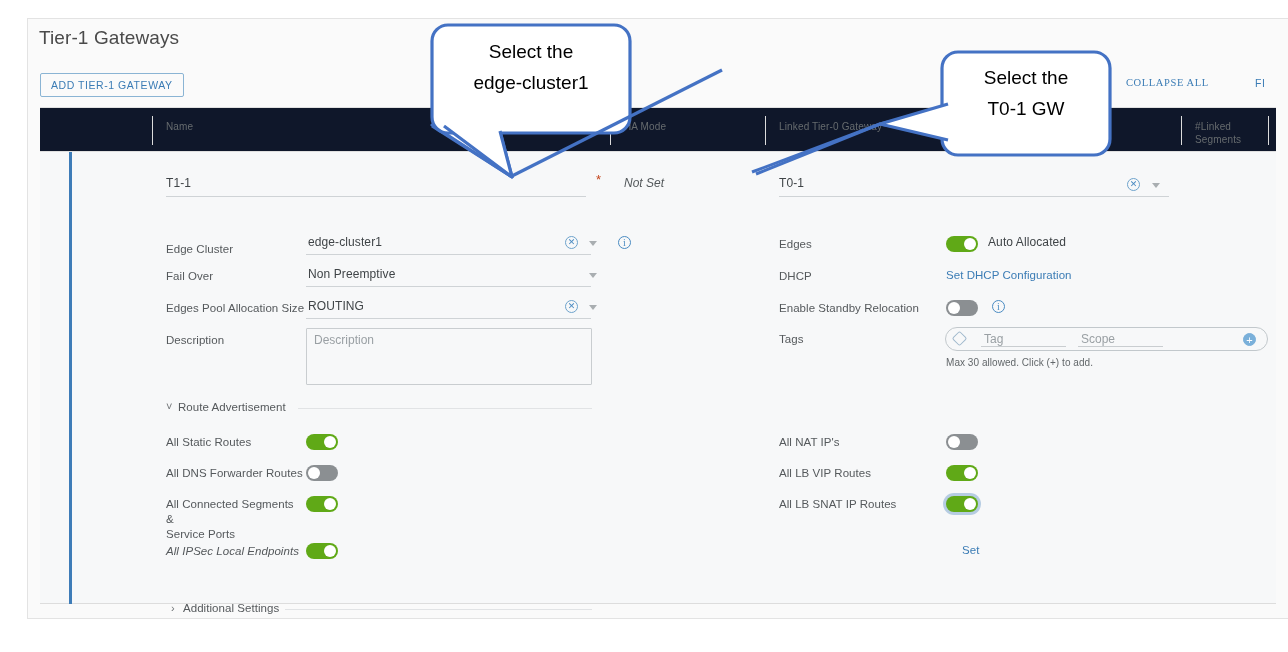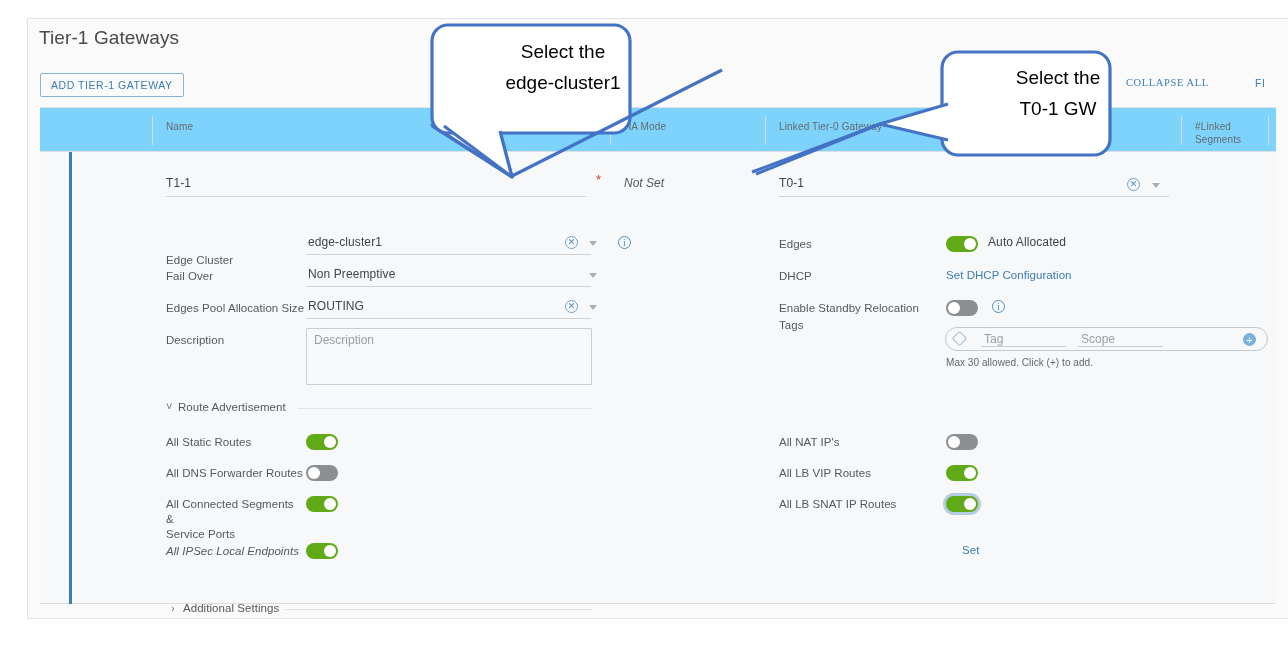--- a/index.html
+++ b/index.html
@@ -64,21 +64,21 @@
   
   .tbl {
     position: absolute;
     left: 12px; top: 88px;
     width: 1236px;
     height: 498px;
   }
   .thead {
     position: relative;
     height: 45px;
-    background: #7dd3fc;
+    background: #0f172a;
     border-top: 1px solid #e0e0e0;
     border-bottom: 1px solid #e0e0e0;
   }
   .th {
     position: absolute;
     top: 13px;
     font-size: 10px;
     color: #666b6e;
     line-height: 12.5px;
     letter-spacing: .15px;
@@ -261,21 +261,20 @@
     width: 1288px; height: 652px;
     pointer-events: none;
   }
   .callout-text {
     position: absolute;
     text-align: center;
     font-size: 19px;
     color: #000000;
     line-height: 31px;
     font-family: "Liberation Sans", sans-serif;
-    margin-left: 32px;
   }
 </style>
 </head>
 <body>
 
 <div id="root">
 
   <div class="card">
 
     <div class="page-title">Tier-1 Gateways</div>
@@ -312,21 +311,21 @@
         <div class="field-underline" style="left:126px; top:44px; width:420px;"></div>
         <div class="req-star" style="left:556px; top:20px;">*</div>
 
         <div class="cell-italic" style="left:584px; top:24px;">Not Set</div>
 
         <div class="cell-text" style="left:739px; top:24px;">T0-1</div>
         <div class="field-underline" style="left:739px; top:44px; width:390px;"></div>
         <div class="ico-clear" style="left:1087px; top:26px;">✕</div>
         <div class="caret" style="left:1112px; top:31px;"></div>
 
-        <div class="lbl" style="left:126px; top:101px;">Edge Cluster</div>
+        <div class="lbl" style="left:126px; top:90px;">Edge Cluster</div>
         <div class="val" style="left:268px; top:83px;">edge-cluster1</div>
         <div class="field-underline" style="left:266px; top:102px; width:285px;"></div>
         <div class="ico-clear" style="left:525px; top:84px;">✕</div>
         <div class="caret" style="left:549px; top:89px;"></div>
         <div class="ico-info" style="left:578px; top:84px;">i</div>
 
         <div class="lbl" style="left:126px; top:117px;">Fail Over</div>
         <div class="val" style="left:268px; top:115px;">Non Preemptive</div>
         <div class="field-underline" style="left:266px; top:134px; width:285px;"></div>
         <div class="caret" style="left:549px; top:121px;"></div>
@@ -349,21 +348,21 @@
 
         <div class="lbl" style="left:739px; top:117px;">DHCP</div>
         <div class="val-link" style="left:906px; top:117px;">Set DHCP Configuration</div>
 
         <div class="lbl" style="left:739px; top:149px;">Enable Standby Relocation</div>
         <div class="toggle off" style="left:906px; top:148px;">
             <span class="knob"></span>
           </div>
         <div class="ico-info" style="left:952px; top:148px;">i</div>
 
-        <div class="lbl" style="left:739px; top:166px;">Tags</div>
+        <div class="lbl" style="left:739px; top:180px;">Tags</div>
         <div class="tags-pill" style="left:905px; top:175px; width:323px; height:24px;"></div>
         <div class="tag-diamond" style="left:914px; top:181px;"></div>
         <div class="val-ph" style="left:944px; top:180px;">Tag</div>
         <div class="tag-underline" style="left:941px; top:194px; width:85px;"></div>
         <div class="val-ph" style="left:1041px; top:180px;">Scope</div>
         <div class="tag-underline" style="left:1038px; top:194px; width:85px;"></div>
         <div class="ico-plus" style="left:1203px; top:181px;">+</div>
         <div class="hint" style="left:906px; top:205px;">Max 30 allowed. Click (+) to add.</div>
 
         <div class="chev" style="left:126px; top:248px;">˅</div>

